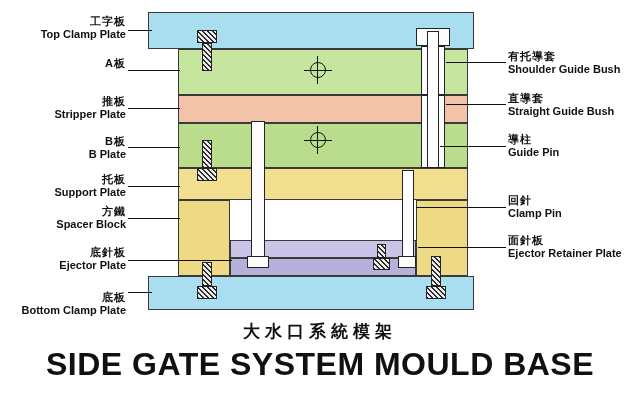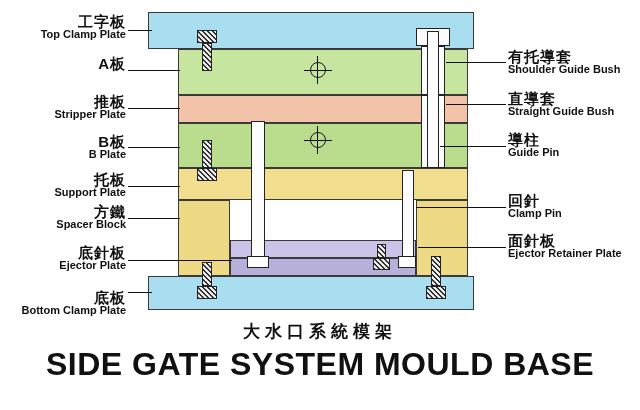--- a/index.html
+++ b/index.html
@@ -13,21 +13,21 @@
     background-color:#ececec;
     background-image:repeating-linear-gradient(45deg, rgba(25,25,25,0.9) 0px, rgba(25,25,25,0.9) 1px, transparent 1px, transparent 3.5px);
     border-color:#222;
   }
   .leader { position:absolute; height:1px; background:#111; }
   .cmark-circle { position:absolute; width:16px; height:16px; border:1.5px solid #111; border-radius:50%; box-sizing:border-box; background:transparent; }
   .cmark-h { position:absolute; width:28px; height:1px; background:#111; }
   .cmark-v { position:absolute; width:1px; height:28px; background:#111; }
   .llabel { position:absolute; left:0; width:126px; text-align:right; }
   .rlabel { position:absolute; left:508px; width:132px; text-align:left; white-space:nowrap; }
-  .zh { font-size:15px; font-weight:bold; letter-spacing:1px; line-height:13px; }
+  .zh { font-size:11px; font-weight:bold; letter-spacing:1px; line-height:13px; }
   .en { font-size:11px; font-weight:bold; line-height:13px; }
   .title-zh { position:absolute; top:320px; left:0; width:100%; text-align:center; font-size:17px; font-weight:bold; letter-spacing:5px; }
   .title-en { position:absolute; top:346px; left:0; width:100%; text-align:center; font-size:32px; font-weight:bold; letter-spacing:0.5px; }
 </style>
 </head>
 <body>
 
 <div id="screen">
 
   <div class="plate" style="left: 148px; top: 12px; width: 326px; height: 37px; background-color: rgb(169, 222, 240);"></div>

